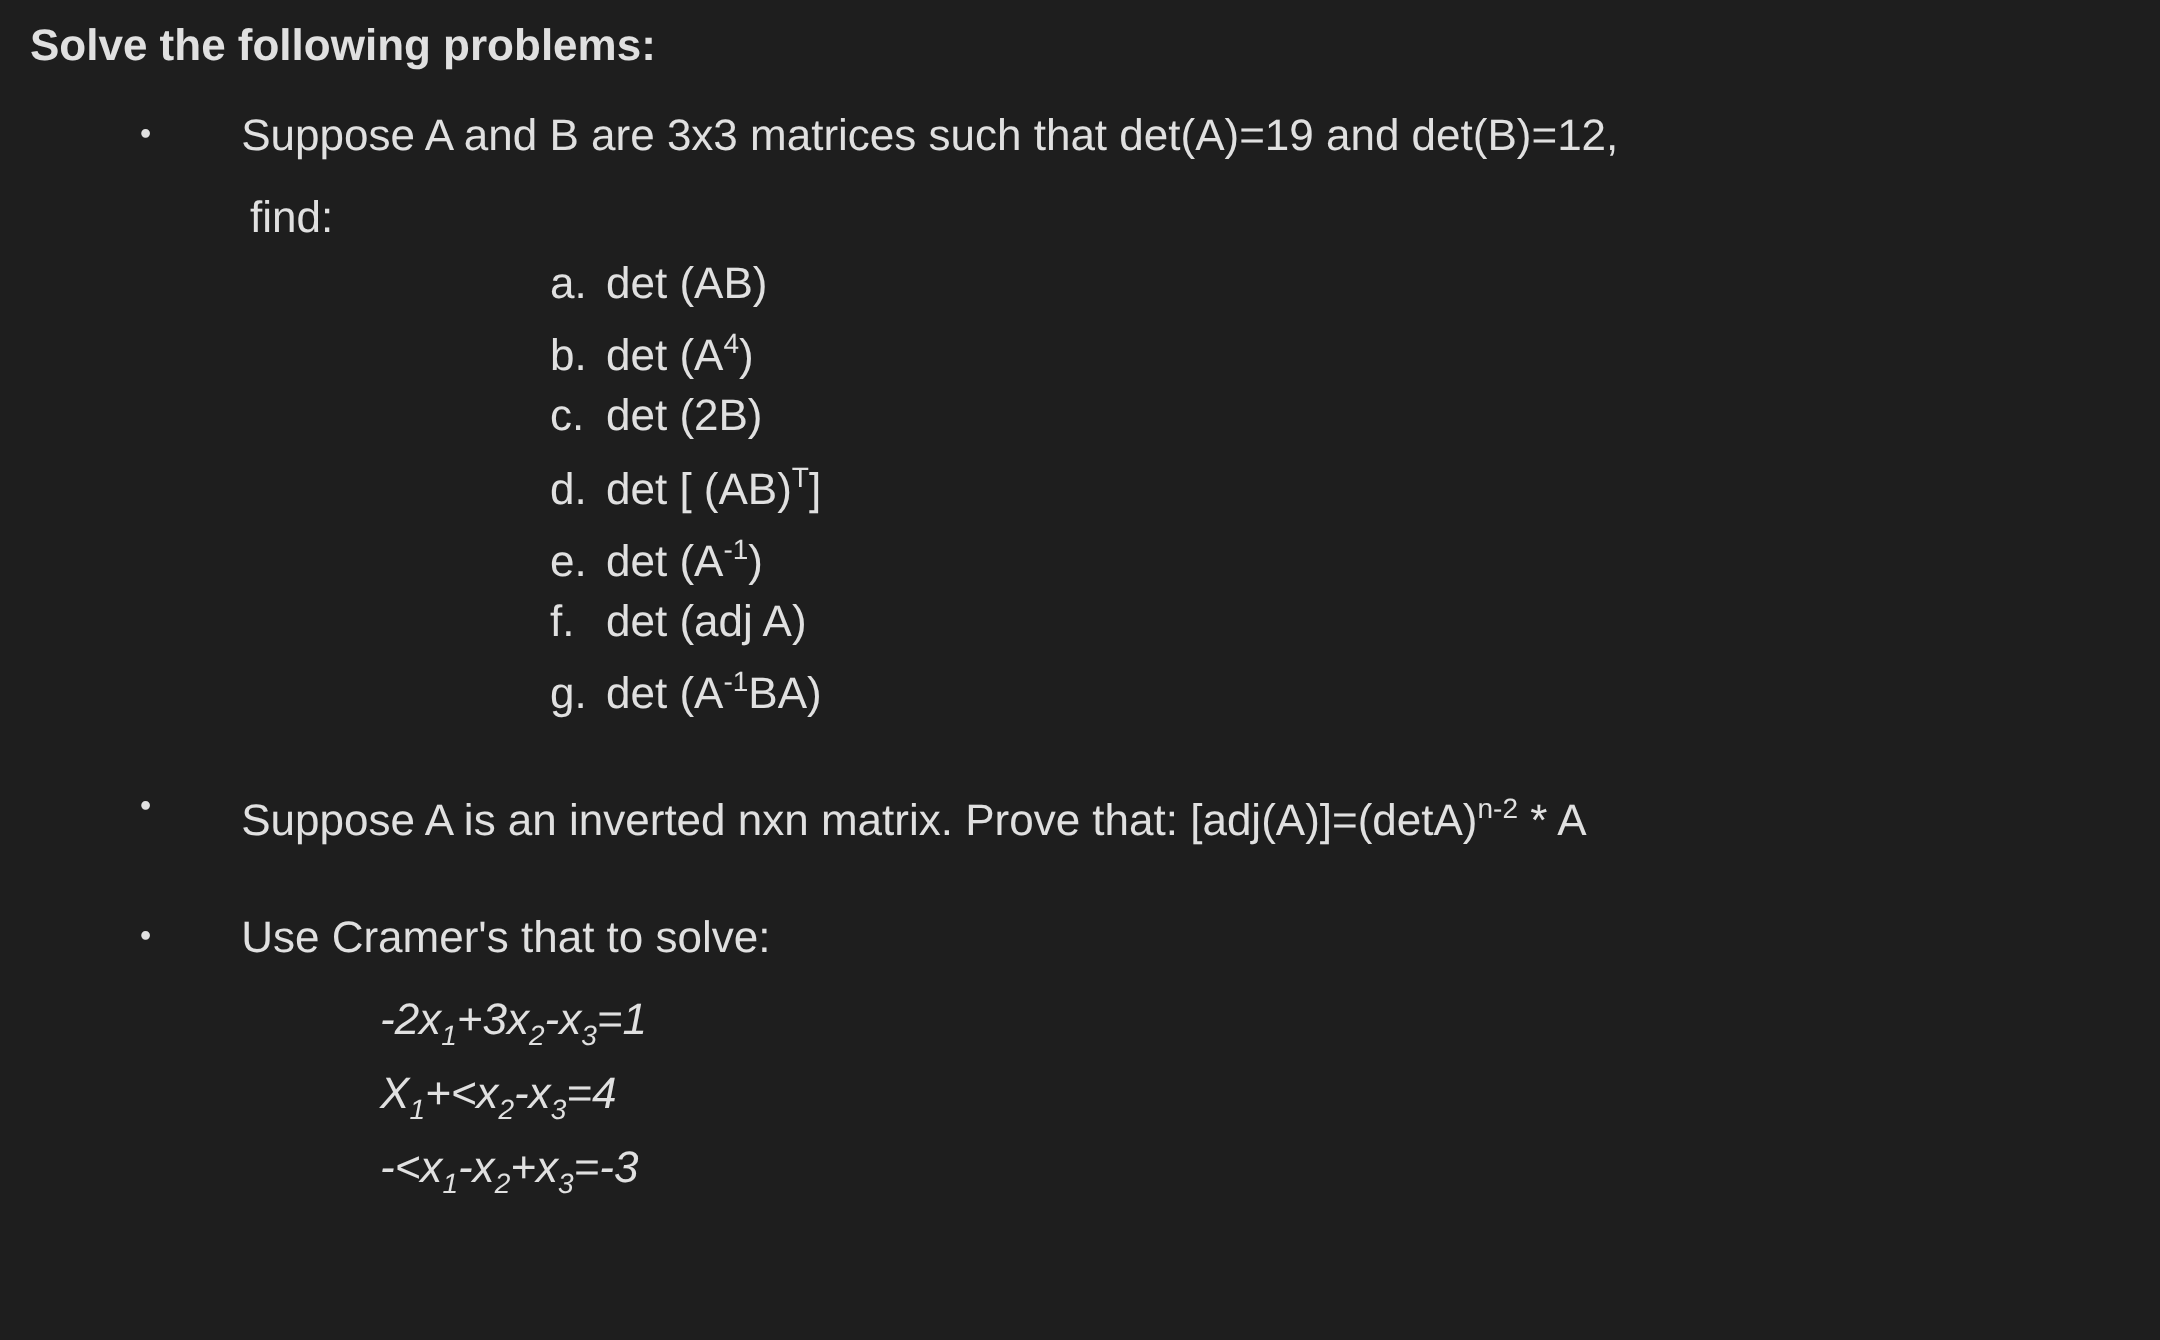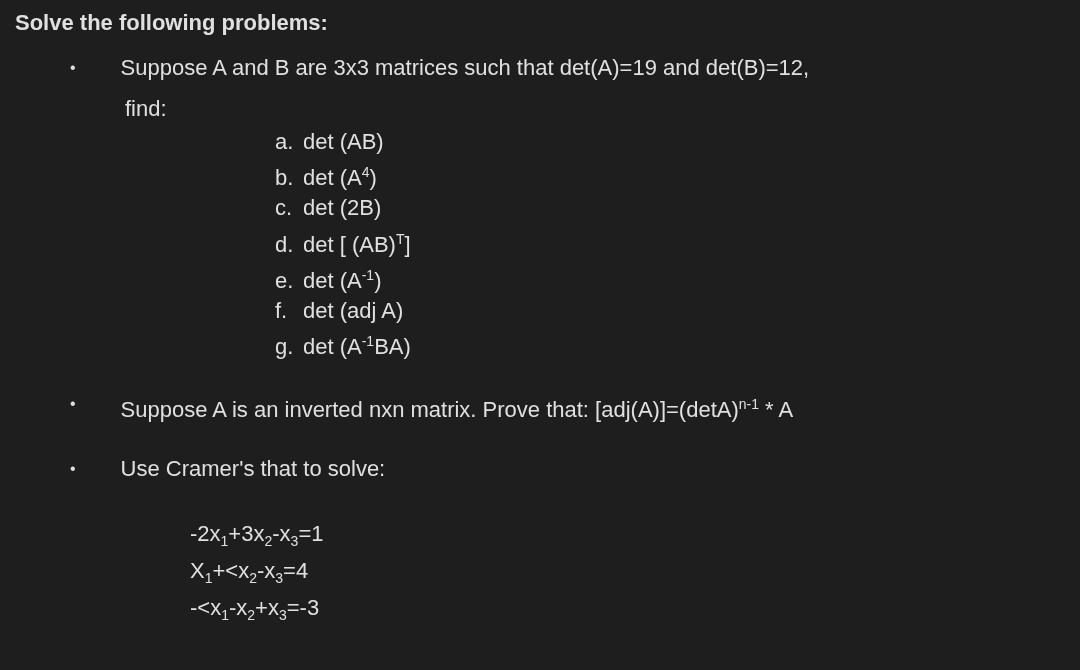--- a/index.html
+++ b/index.html
@@ -50,21 +50,22 @@
     .sub-list div {
       line-height: 30px;
     }
     .sub-marker {
       display: inline-block;
       width: 28px;
       text-align: left;
     }
     .eq-block {
       margin-left: 120px;
-      margin-top: 36px;
+      margin-top: 12px;
+      font-style: italic;
     }
     .eq-block div {
       line-height: 30px;
     }
     .spacer {
       height: 28px;
     }
     sub {
       font-size: 14px;
       vertical-align: sub;
@@ -93,21 +94,21 @@
   <div><span class="sub-marker">c.</span><span>det (2B)</span></div>
   <div><span class="sub-marker">d.</span><span>det [ (AB)<sup>T</sup>]</span></div>
   <div><span class="sub-marker">e.</span><span>det (A<sup>-1</sup>)</span></div>
   <div><span class="sub-marker">f.</span><span>det (adj A)</span></div>
   <div><span class="sub-marker">g.</span><span>det (A<sup>-1</sup>BA)</span></div>
 </div>
 
 <div class="bullet-section">
   <div class="bullet-row">
     <span class="bullet">•</span>
-    <span class="bullet-text">Suppose A is an inverted nxn matrix. Prove that: [adj(A)]=(detA)<sup>n-1</sup> * A</span>
+    <span class="bullet-text">Suppose A is an inverted nxn matrix. Prove that: [adj(A)]=(detA)<sup>n-2</sup> * A</span>
   </div>
 </div>
 
 <div class="spacer"></div>
 
 <div class="bullet-section">
   <div class="bullet-row">
     <span class="bullet">•</span>
     <span class="bullet-text">Use Cramer's that to solve:</span>
   </div>

